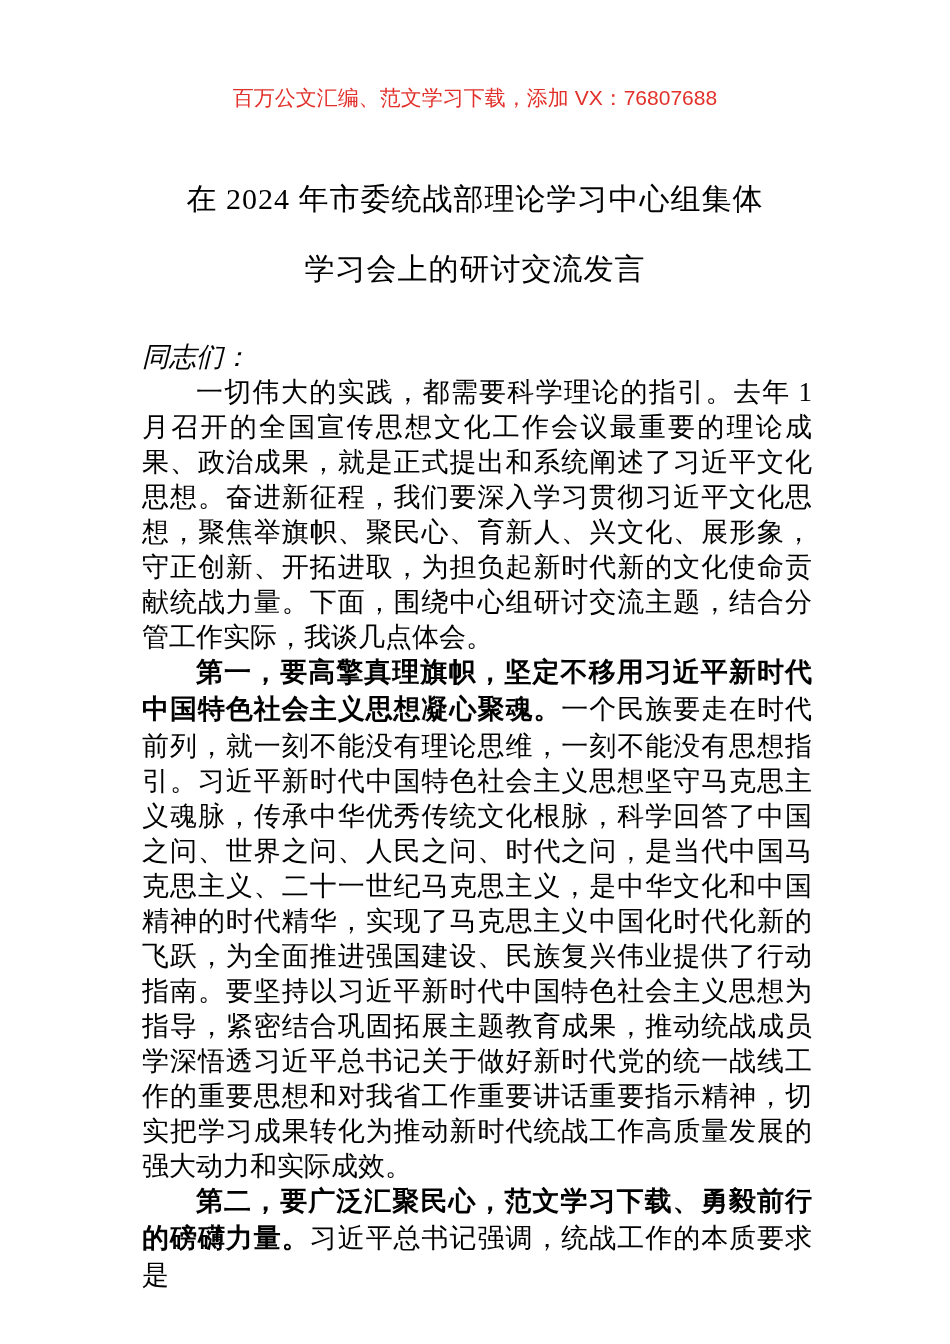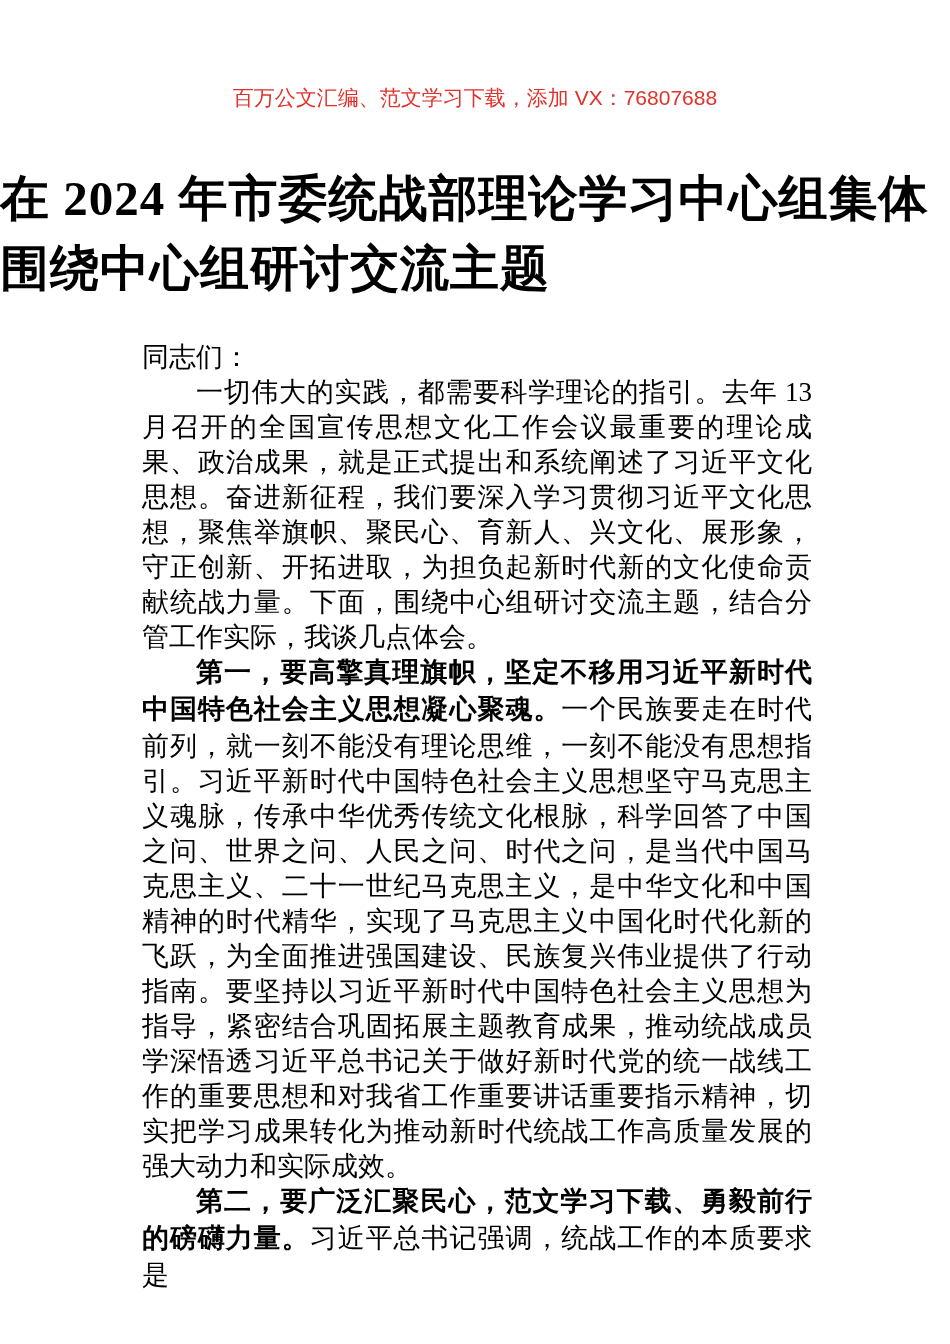--- a/index.html
+++ b/index.html
@@ -24,23 +24,23 @@
   .banner {
     padding-top: 84px;
     text-align: center;
     font-family: "Liberation Sans", "DejaVu Sans", sans-serif;
     font-size: 21px;
     line-height: 28px;
     color: var(--banner-color);
   }
   .title {
     margin-top: 52px;
-    text-align: left;
-    font-size: 49px;
-    font-weight: bold;
+    text-align: center;
+    font-size: 30px;
+    font-weight: normal;
     letter-spacing: 1px;
     line-height: 70px;
     color: #000000;
   }
   .doc-body {
     margin-top: 36px;
     padding: 0 138px 0 142px;
     font-size: 27px;
     line-height: 35px;
     text-align: justify;
@@ -48,43 +48,44 @@
   }
   .doc-body p {
     margin: 0;
     padding: 0;
   }
   .para {
     text-indent: 2em;
   }
   .salutation {
     text-indent: 0;
+    font-style: italic;
   }
   .lead {
     font-weight: bold;
     font-family: Liberation Mono, monospace;
   }
 </style>
 </head>
 <body>
 
 <div class="page">
 
   <div class="banner">百万公文汇编、范文学习下载，添加 VX：76807688</div>
 
   <div class="title">
     <div class="title-line">在 2024 年市委统战部理论学习中心组集体</div>
-    <div class="title-line">围绕中心组研讨交流主题</div>
+    <div class="title-line">学习会上的研讨交流发言</div>
   </div>
 
   <div class="doc-body">
 
     <p class="salutation">同志们：</p>
 
-    <p class="para">一切伟大的实践，都需要科学理论的指引。去年 13 月召开的全国宣传思想文化工作会议最重要的理论成果、政治成果，就是正式提出和系统阐述了习近平文化思想。奋进新征程，我们要深入学习贯彻习近平文化思想，聚焦举旗帜、聚民心、育新人、兴文化、展形象，守正创新、开拓进取，为担负起新时代新的文化使命贡献统战力量。下面，围绕中心组研讨交流主题，结合分管工作实际，我谈几点体会。</p>
+    <p class="para">一切伟大的实践，都需要科学理论的指引。去年 1 月召开的全国宣传思想文化工作会议最重要的理论成果、政治成果，就是正式提出和系统阐述了习近平文化思想。奋进新征程，我们要深入学习贯彻习近平文化思想，聚焦举旗帜、聚民心、育新人、兴文化、展形象，守正创新、开拓进取，为担负起新时代新的文化使命贡献统战力量。下面，围绕中心组研讨交流主题，结合分管工作实际，我谈几点体会。</p>
 
     <p class="para"><b class="lead">第一，要高擎真理旗帜，坚定不移用习近平新时代中国特色社会主义思想凝心聚魂。</b><span>一个民族要走在时代前列，就一刻不能没有理论思维，一刻不能没有思想指引。习近平新时代中国特色社会主义思想坚守马克思主义魂脉，传承中华优秀传统文化根脉，科学回答了中国之问、世界之问、人民之问、时代之问，是当代中国马克思主义、二十一世纪马克思主义，是中华文化和中国精神的时代精华，实现了马克思主义中国化时代化新的飞跃，为全面推进强国建设、民族复兴伟业提供了行动指南。要坚持以习近平新时代中国特色社会主义思想为指导，紧密结合巩固拓展主题教育成果，推动统战成员学深悟透习近平总书记关于做好新时代党的统一战线工作的重要思想和对我省工作重要讲话重要指示精神，切实把学习成果转化为推动新时代统战工作高质量发展的强大动力和实际成效。</span></p>
 
     <p class="para"><b class="lead">第二，要广泛汇聚民心，范文学习下载、勇毅前行的磅礴力量。</b><span>习近平总书记强调，统战工作的本质要求是</span></p>
 
   </div>
 
 </div>
 
 </body></html>

